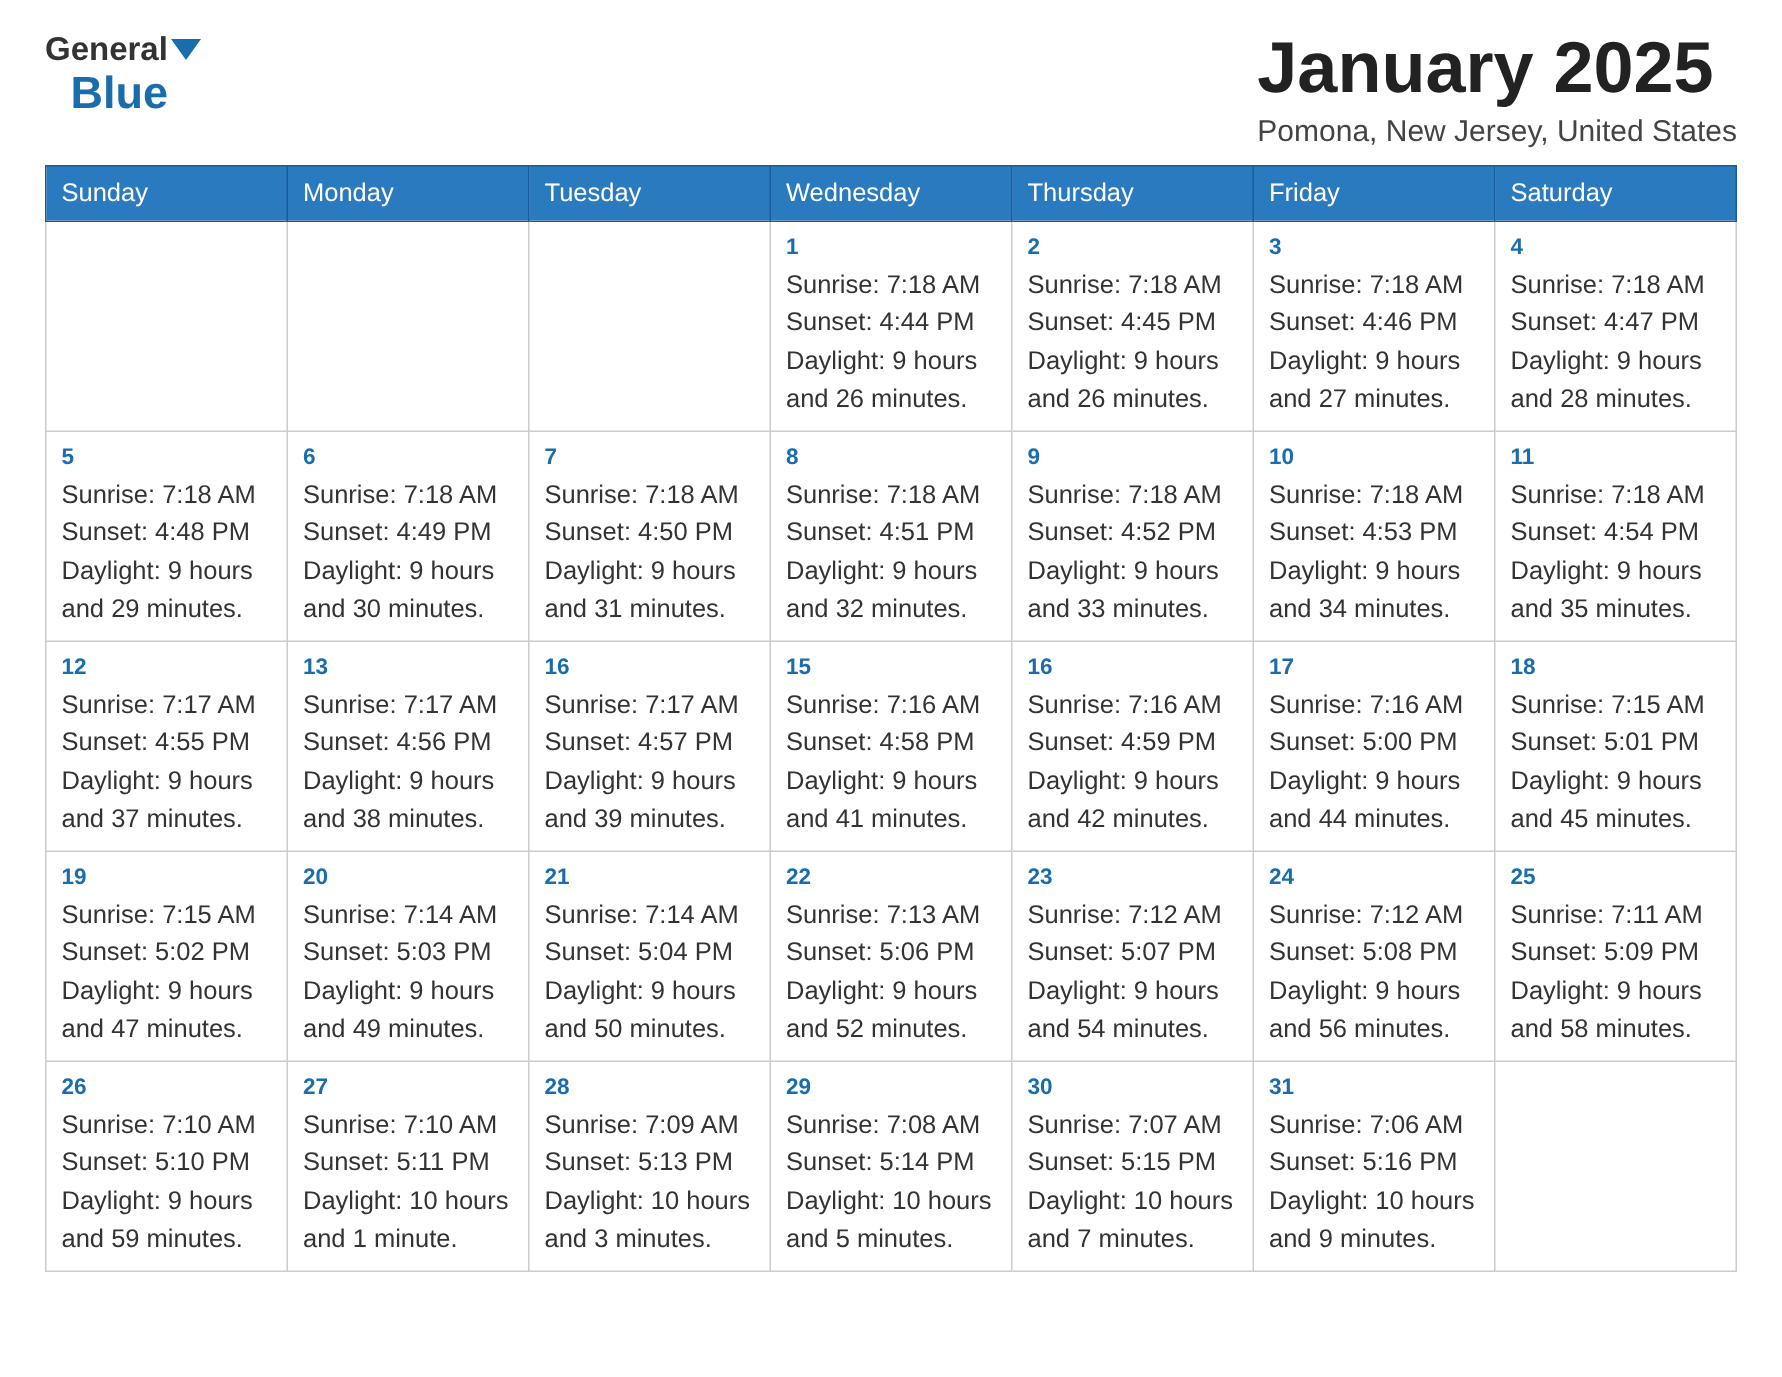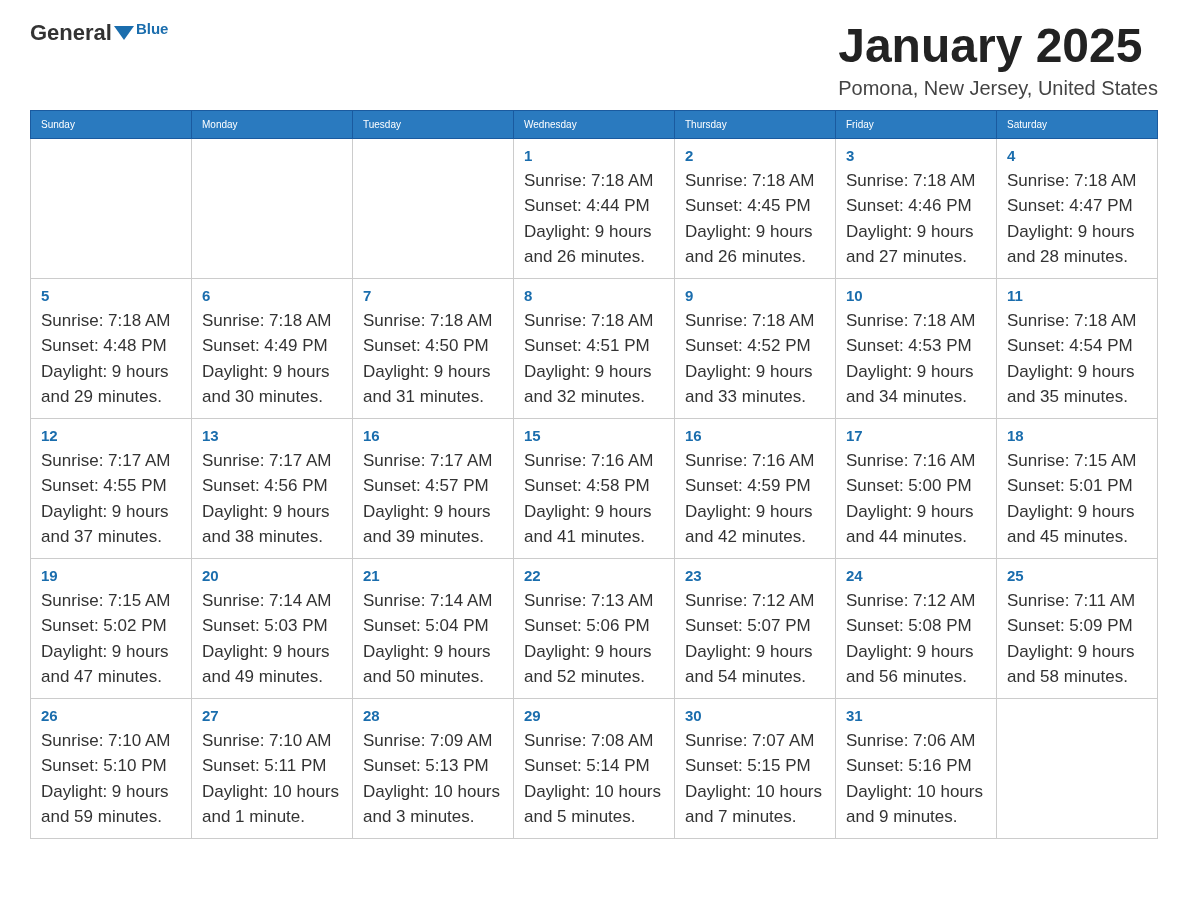--- a/index.html
+++ b/index.html
@@ -12,21 +12,21 @@
       min-height: 918px;
     }
     .header {
       display: flex;
       justify-content: space-between;
       align-items: flex-start;
       margin-bottom: 10px;
     }
     .logo {
       display: flex;
-      flex-direction: row;
+      flex-direction: column;
       align-items: flex-start;
       justify-content: center;
     }
     .logo-text {
       display: flex;
       align-items: center;
       font-size: 22px;
       font-weight: bold;
       color: #333;
     }
@@ -36,24 +36,24 @@
       height: 0;
       border-left: 10px solid transparent;
       border-right: 10px solid transparent;
       border-top: 14px solid #1a6dad;
       display: inline-block;
       margin: 0 2px;
       vertical-align: middle;
     }
     .logo-blue {
       color: #1a6dad;
-      font-size: 15px;
+      font-size: 30px;
       font-weight: bold;
       margin-top: -2px;
-      margin-left: 0;
+      margin-left: 17px;
     }
     .title-block {
       text-align: left;
     }
     .month-title {
       font-size: 48px;
       font-weight: bold;
       color: #222;
       line-height: 1.1;
     }
@@ -64,21 +64,21 @@
     }
     .calendar {
       width: 100%;
       border-collapse: collapse;
       margin-top: 10px;
     }
     .calendar th {
       background-color: #2a7abf;
       color: #fff;
       padding: 8px 10px;
-      font-size: 10px;
+      font-size: 17px;
       font-weight: normal;
       text-align: left;
       border: 1px solid #1a5a9f;
     }
     .calendar td {
       vertical-align: top;
       padding: 8px 10px;
       border: 1px solid #ccc;
       width: 14.28%;
       min-height: 100px;

